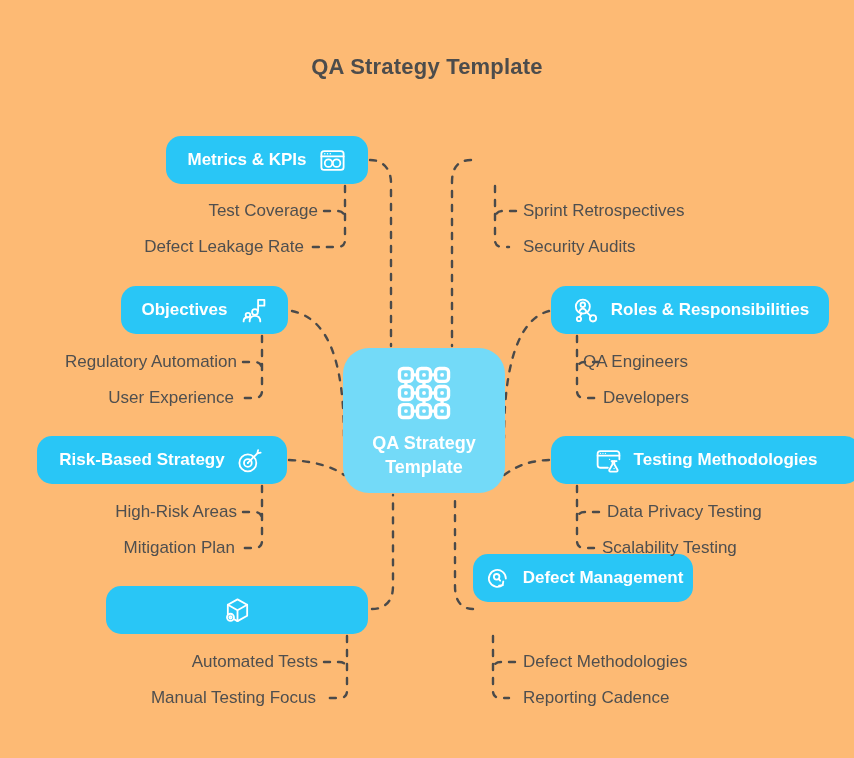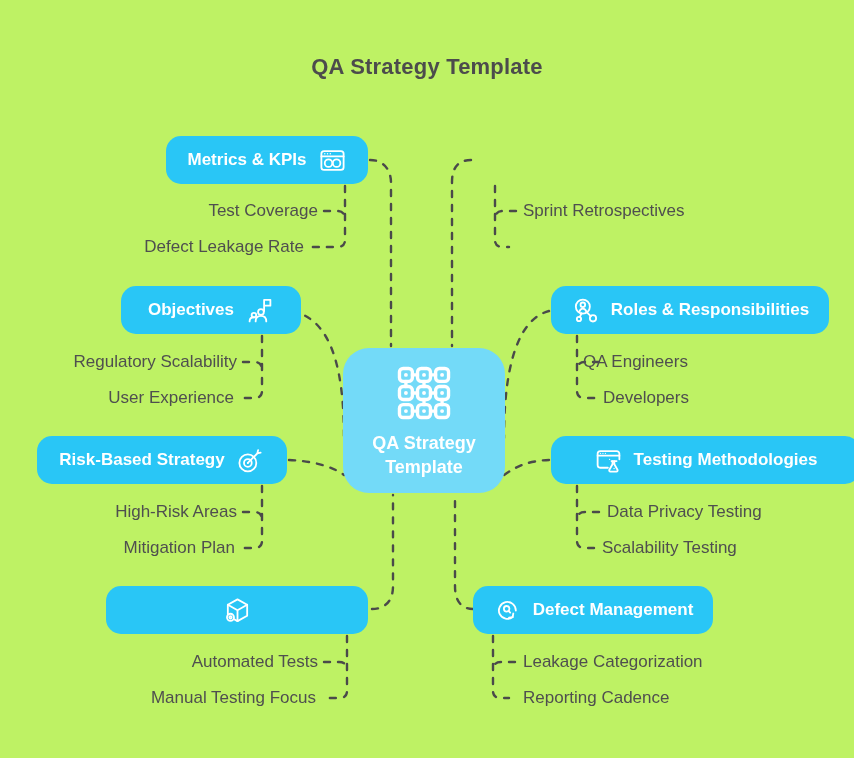--- a/index.html
+++ b/index.html
@@ -1,17 +1,17 @@
 <!DOCTYPE html>
 <html style="--node-fill: #29c6f6; --center-fill: #73daf8; --node-text: #ffffff; --leaf-text: #4f4f4f; --connector: #4a4a4a; --title-text: #4c4c4c;"><head>
 <meta charset="utf-8">
 <style>
   html,body{margin:0;padding:0;background:#fff;}
   #stage{
-    position:relative;width:854px;height:758px;background:#bef264;overflow:hidden;
+    position:relative;width:854px;height:758px;background:#fdba74;overflow:hidden;
     font-family:"Liberation Sans", sans-serif;
   }
   .title{
     position:absolute;top:54px;left:0;width:100%;text-align:center;
     font-size:22px;font-weight:bold;color:var(--title-text,#4c4c4c);letter-spacing:.2px;
   }
   .node{
     position:absolute;height:48px;border-radius:15px;
     background:var(--node-fill,#29c6f6);
     display:flex;align-items:center;justify-content:center;gap:11px;
@@ -90,21 +90,21 @@
         <circle class="icf" cx="5.6" cy="6.4" r="0.6"></circle>
           <circle class="icf" cx="7.9" cy="6.4" r="0.6"></circle>
           <circle class="icf" cx="10.2" cy="6.4" r="0.6"></circle>
         <circle class="ic" cx="8.7" cy="14.2" r="3.1"></circle>
         <circle class="ic" cx="15.4" cy="14.2" r="3.1"></circle>
       </svg>
     </span>
   </div>
 
 
-  <div class="node" style="left:121px;top:286px;width:180px">
+  <div class="node" style="left:121px;top:286px;width:167px">
     <span class="node-label">Objectives</span>
     <span class="icon">
       <svg width="29" height="29" viewBox="0 0 24 24">
         <path class="ic" d="M15.8 12.5 V3.2 H21 V8 H15.8"></path>
         <circle class="ic" cx="13.2" cy="13.2" r="2.4"></circle>
         <path class="ic" d="M8.8 21 q0 -4.6 4.4 -4.6 q4.4 0 4.4 4.6"></path>
         <circle class="ic" cx="7.4" cy="15.8" r="1.9"></circle>
         <path class="ic" d="M3.8 21 q0 -3.4 3.6 -3.4"></path>
       </svg>
     </span>
@@ -158,21 +158,21 @@
     <span class="icon">
       <svg width="29" height="29" viewBox="0 0 24 24">
         <path class="ic" d="M12 2.8 L20 7.3 V16.3 L12 20.8 L4 16.3 V7.3 Z"></path>
         <path class="ic" d="M4 7.3 L12 11.8 L20 7.3 M12 11.8 V20.8"></path>
         <circle class="ic" cx="6.2" cy="17.6" r="2.9" style="fill:var(--node-fill,#29c6f6)"></circle>
         <circle class="ic" cx="6.2" cy="17.6" r="1"></circle>
       </svg>
     </span>
   </div>
 
-  <div class="node" style="left:473px;top:586px;width:240px">
+  <div class="node" style="left:473px;top:554px;width:220px">
     <span class="icon">
       <svg width="29" height="29" viewBox="0 0 24 24">
         <path class="ic" d="M18.9 12 a7 7 0 1 0 -2.6 5.4"></path>
         <path class="ic" d="M16.3 17.4 L13.3 17.9 M16.3 17.4 L16.8 14.5"></path>
         <circle class="ic" cx="11.3" cy="10.6" r="2.3"></circle>
         <path class="ic" d="M12.9 12.4 L14.2 13.8"></path>
       </svg>
     </span>
     <span class="node-label">Defect Management</span>
   </div>
@@ -204,28 +204,29 @@
             <circle cx="12" cy="19" r="0.75"></circle>
             <circle cx="19" cy="19" r="0.75"></circle>
         </g>
       </svg>
     </span>
     <span class="center-label">QA Strategy Template</span>
   </div>
 
   <div class="leaf" style="right:536px;top:199px">Test Coverage</div>
   <div class="leaf" style="right:550px;top:235px">Defect Leakage Rate</div>
-  <div class="leaf" style="right:617px;top:350px">Regulatory Scalability</div>
+  <div class="leaf" style="right:617px;top:350px">Regulatory Automation</div>
   <div class="leaf" style="right:620px;top:386px">User Experience</div>
   <div class="leaf" style="right:617px;top:500px">High-Risk Areas</div>
   <div class="leaf" style="right:619px;top:536px">Mitigation Plan</div>
   <div class="leaf" style="right:536px;top:650px">Automated Tests</div>
   <div class="leaf" style="right:538px;top:686px">Manual Testing Focus</div>
 
   <div class="leaf" style="left:523px;top:199px">Sprint Retrospectives</div>
+  <div class="leaf" style="left:523px;top:235px">Security Audits</div>
   <div class="leaf" style="left:583px;top:350px">QA Engineers</div>
   <div class="leaf" style="left:603px;top:386px">Developers</div>
   <div class="leaf" style="left:607px;top:500px">Data Privacy Testing</div>
   <div class="leaf" style="left:602px;top:536px">Scalability Testing</div>
-  <div class="leaf" style="left:523px;top:650px">Leakage Categorization</div>
+  <div class="leaf" style="left:523px;top:650px">Defect Methodologies</div>
   <div class="leaf" style="left:523px;top:686px">Reporting Cadence</div>
 
 </div>
 
 </body></html>

